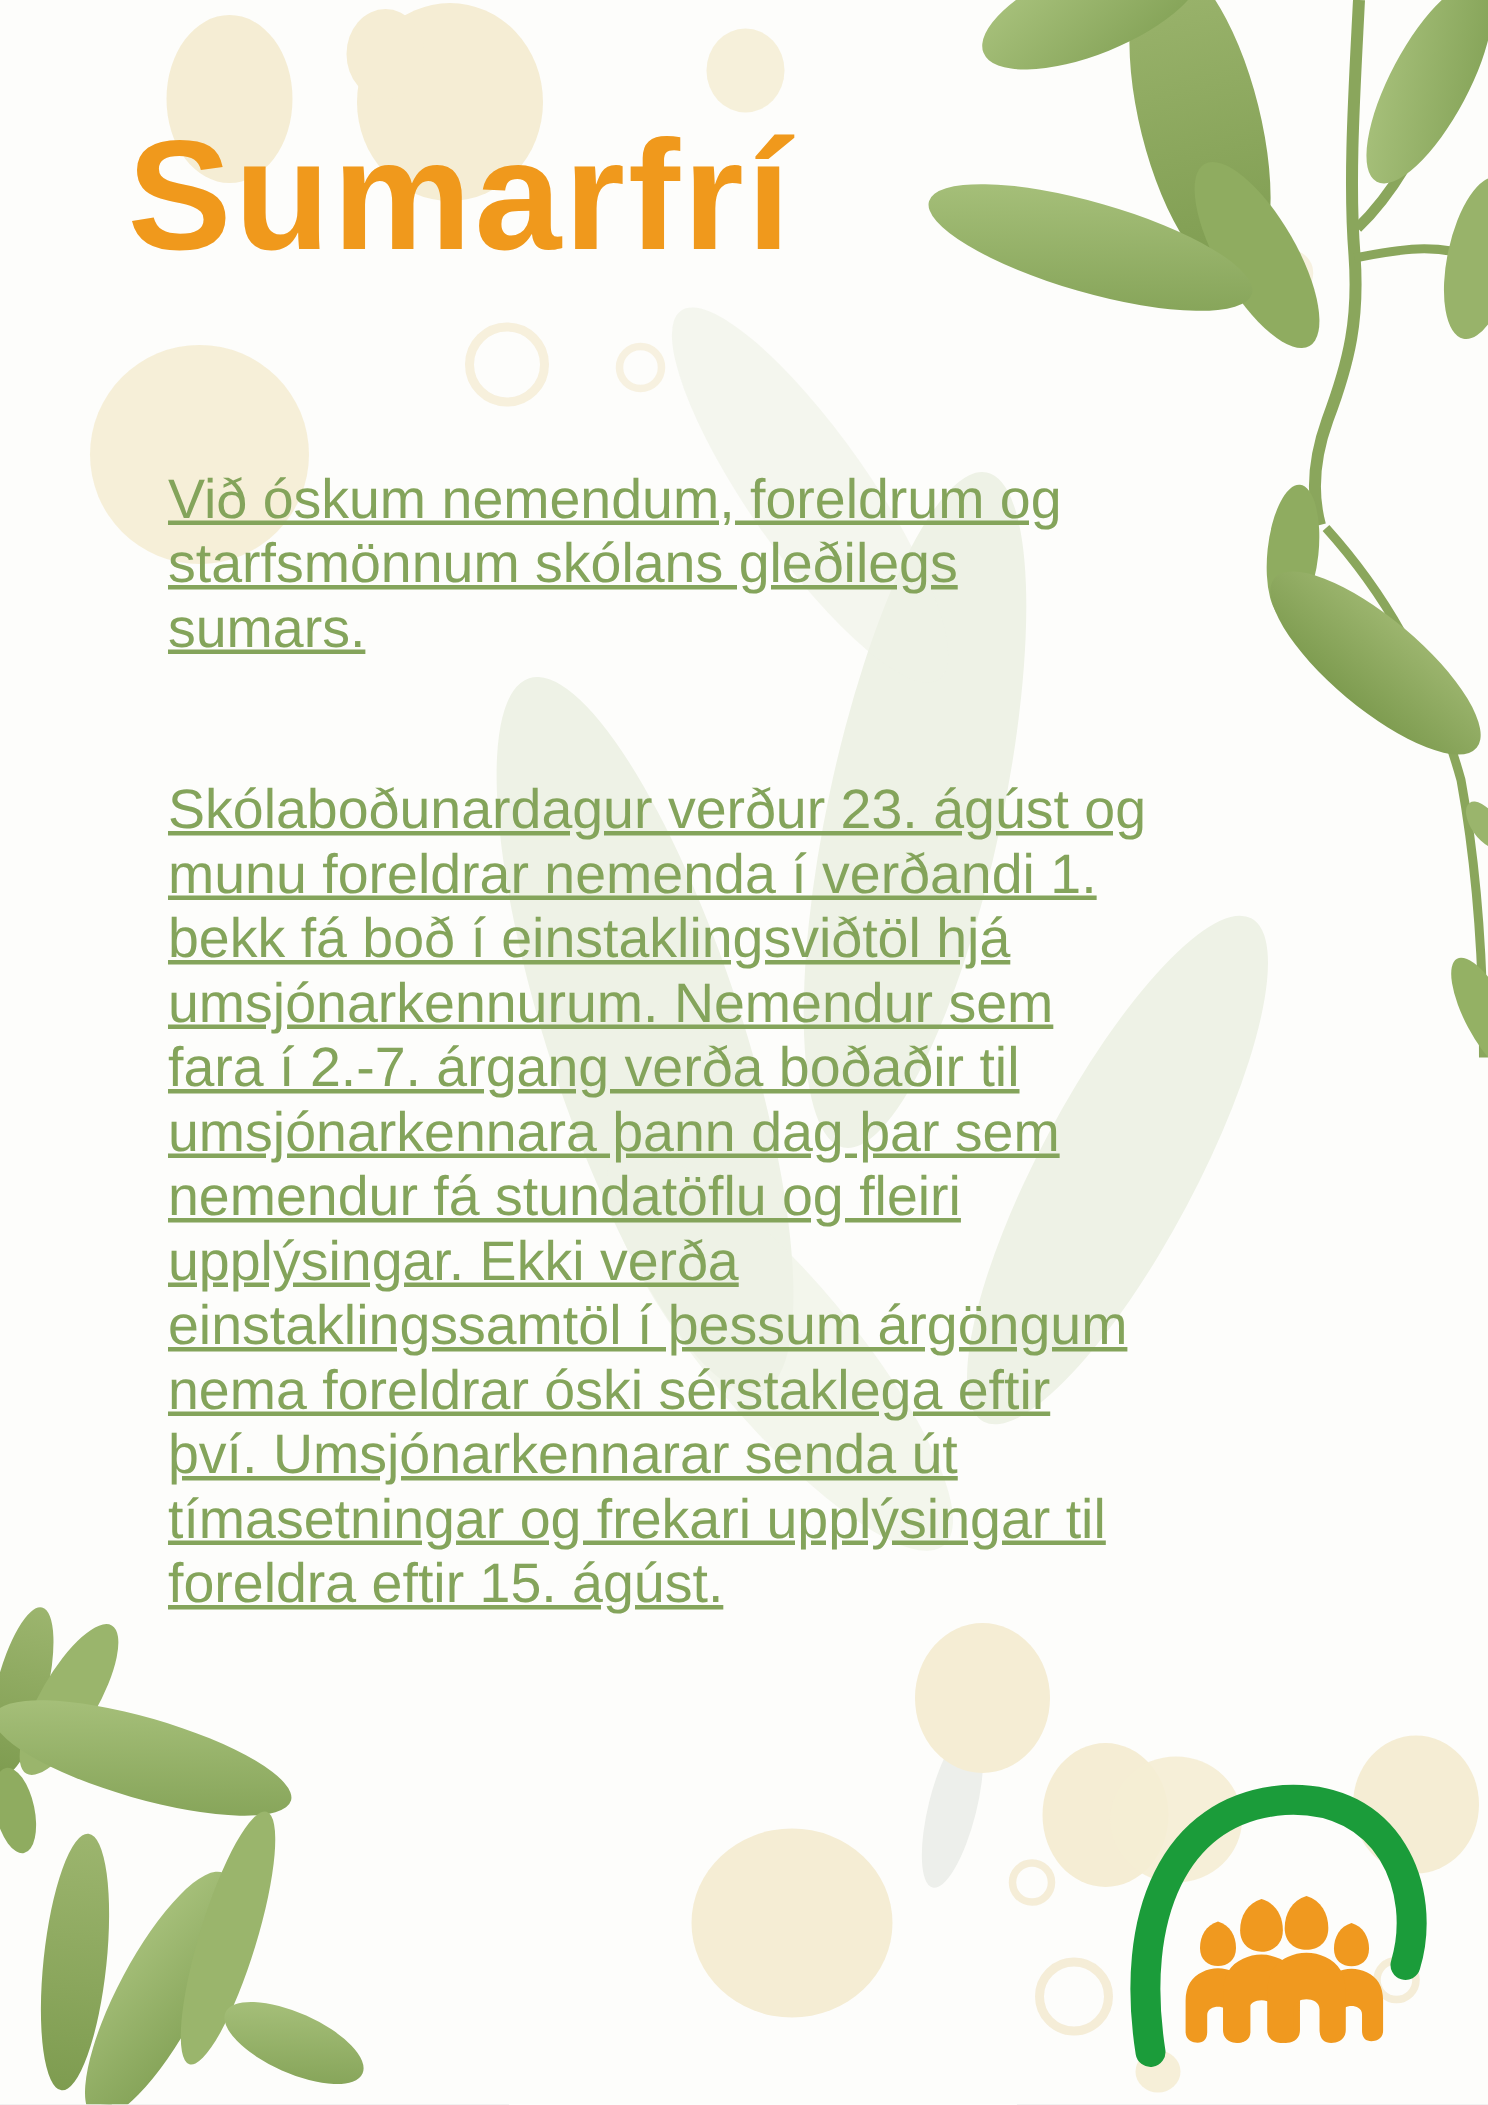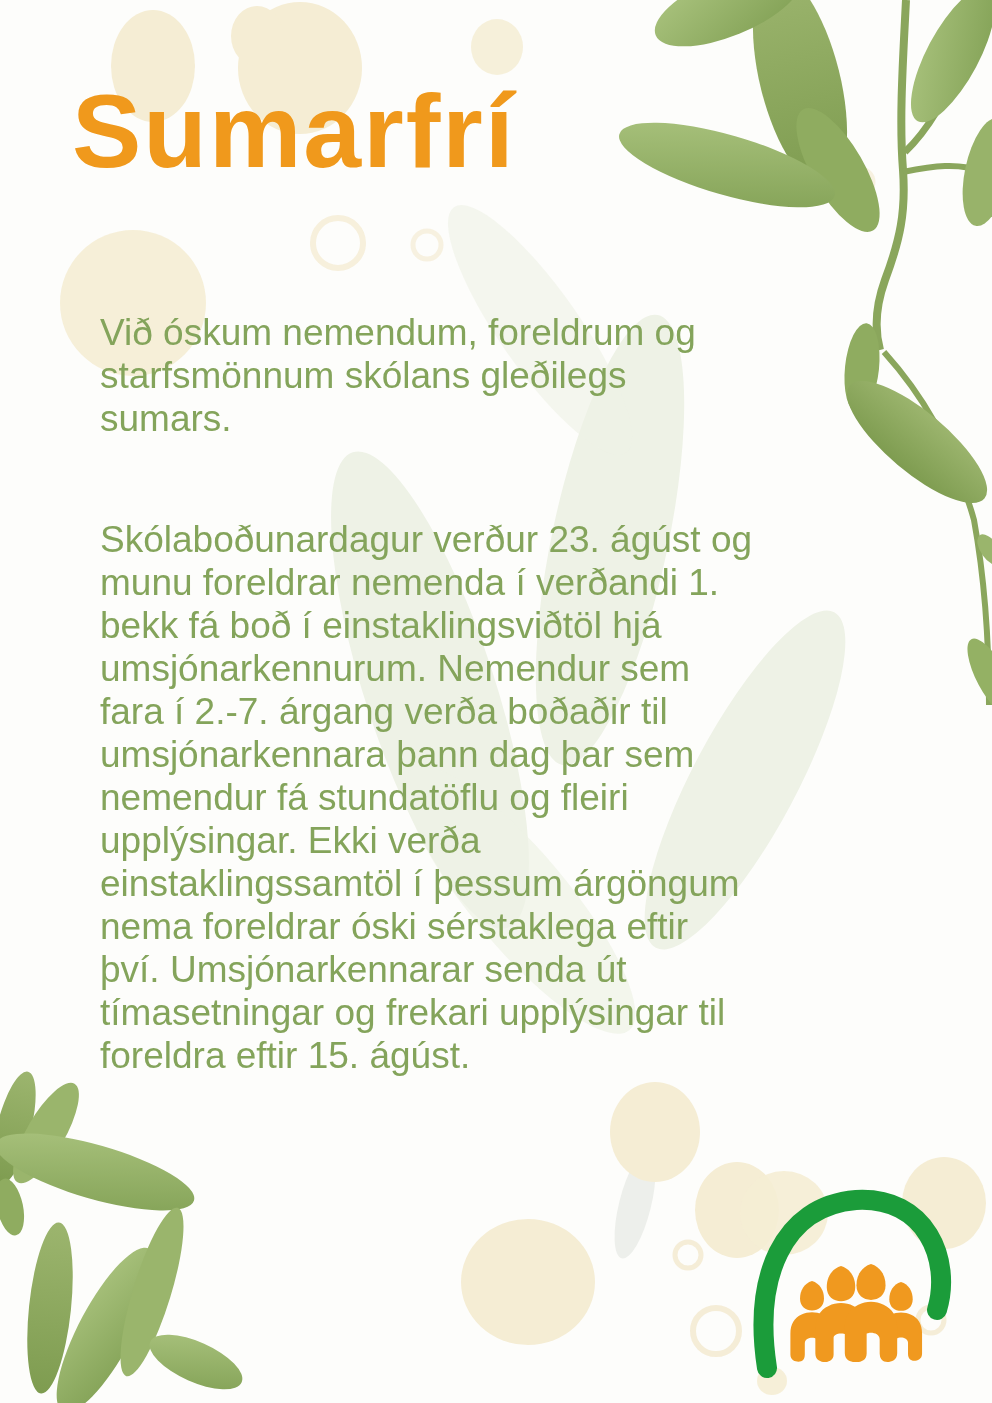--- a/index.html
+++ b/index.html
@@ -10,39 +10,39 @@
     overflow:hidden;
     font-family:"Liberation Sans", sans-serif;
     margin:0 auto;
   }
   .decor{
     position:absolute;left:0;top:0;width:992px;height:1403px;
     z-index:0;
   }
   .poster-title{
     position:absolute;
-    left:72px;top:72px;
+    left:85px;top:72px;
     margin:0;
     font-size:104px;
     font-weight:700;
     letter-spacing:2px;
     color:#F0991C;
     z-index:2;
   }
   .body-text{
     position:absolute;
     left:100px;top:268px;
     width:830px;
     color:#84A45B;
     font-size:37px;
     line-height:43px;
     white-space:pre-line;
     z-index:2;
   }
-  .body-text p{margin:0 0 35px 0;}
+  .body-text p{margin:0 0 35px 12px;text-decoration:underline;}
   .logo{
     position:absolute;
     left:740px;top:1178px;
     width:220px;height:212px;
     z-index:3;
   }
 </style>
 </head>
 <body>
 

